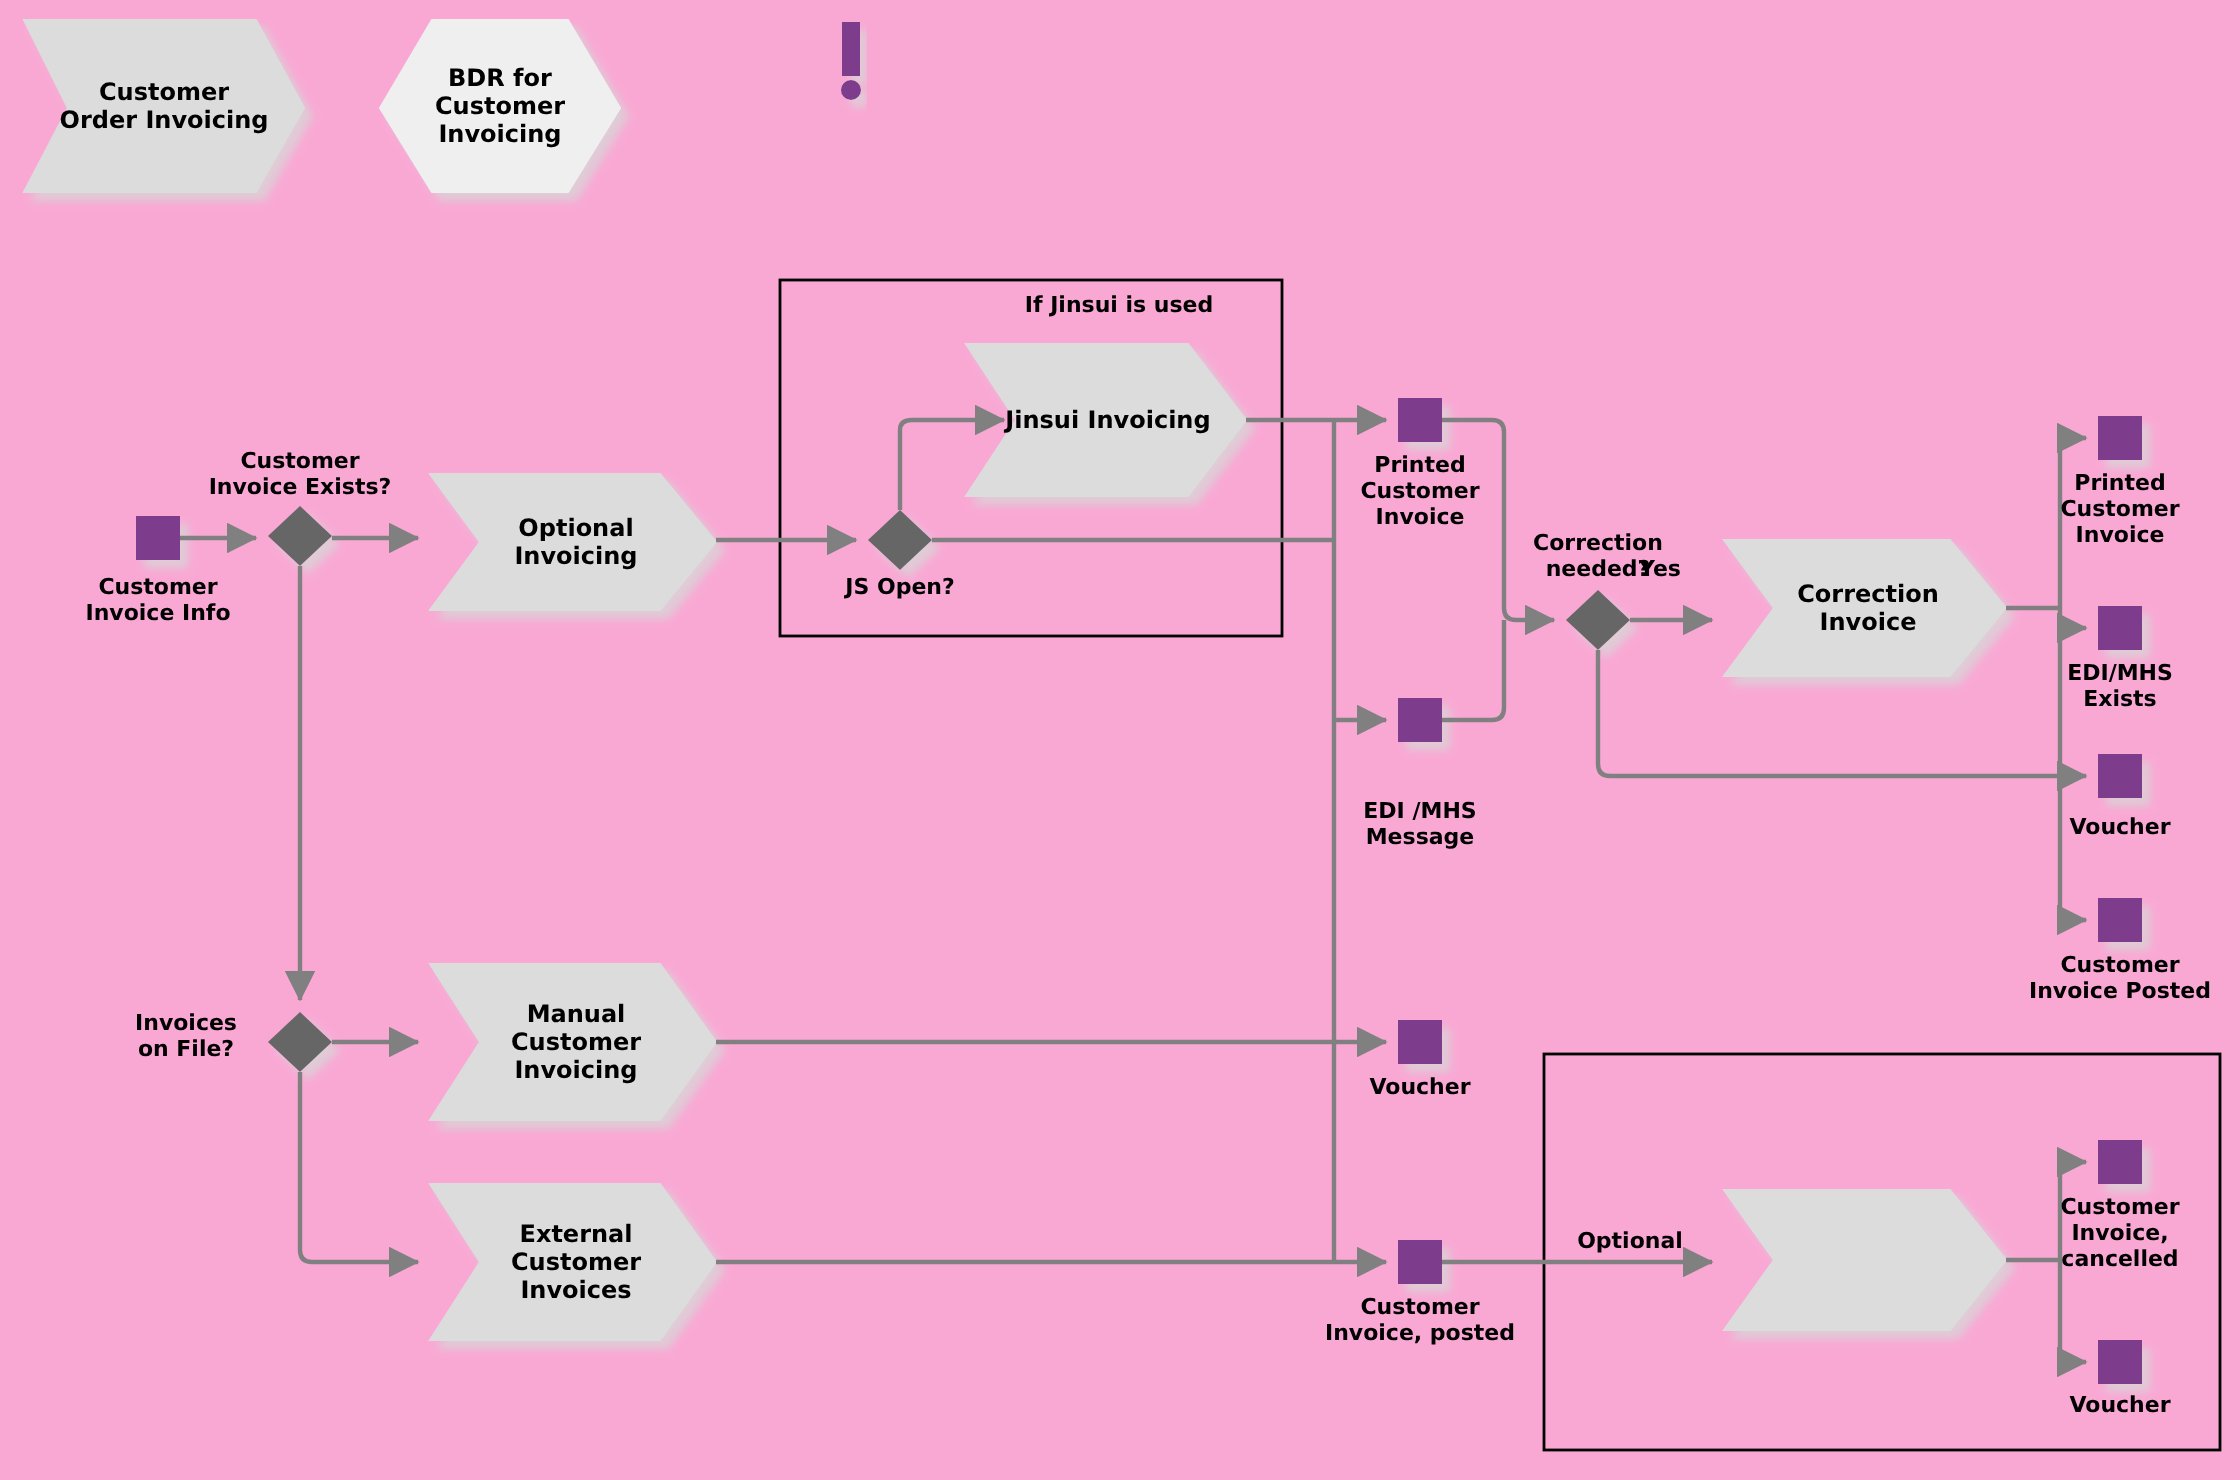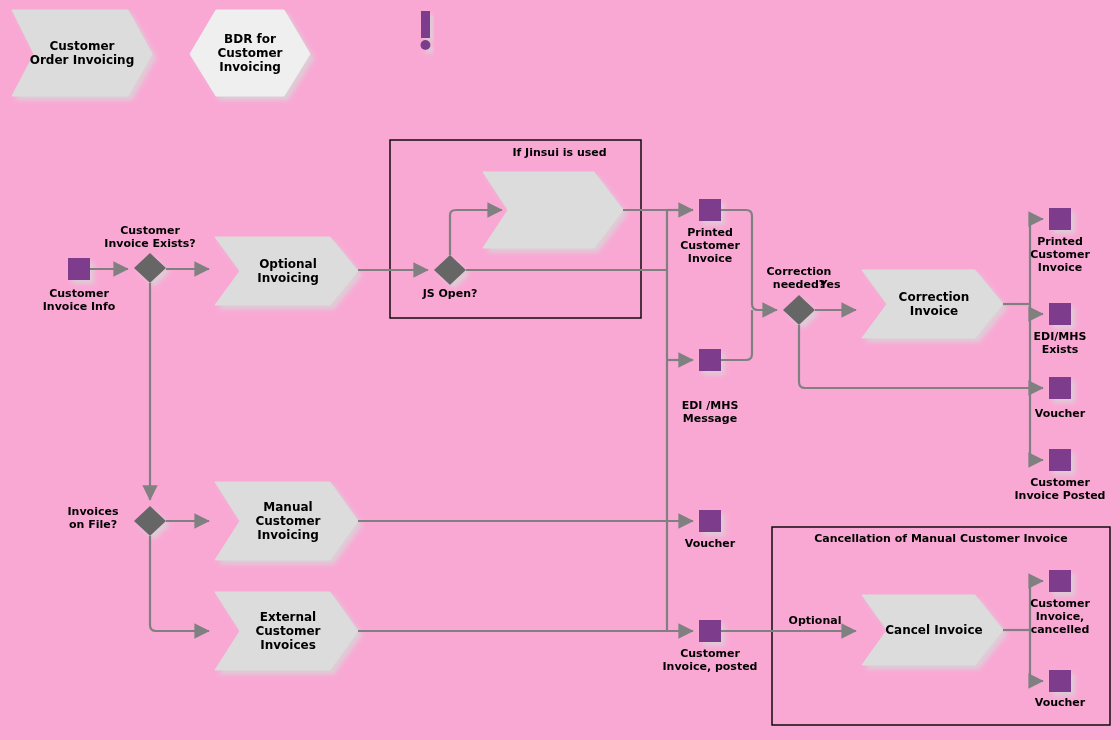--- a/index.html
+++ b/index.html
@@ -192,38 +192,37 @@
   <div class="shape-text" style="left:22px; top:22px; width:120px; height:62px;">Customer
 Order Invoicing</div>
 
   <div class="shape-text" style="left:200px; top:22px; width:100px; height:62px;">BDR for
 Customer
 Invoicing</div>
 
 
   <div class="group-title" style="left:390px; top:146px; width:251px;margin-left:44px;">If Jinsui is used</div>
 
-  <div class="group-title" style="left:772px; top:532px; width:338px;">Cancellation of Manual Customer Invoice</div>
 
   <div class="shape-text" style="left:232px; top:244px; width:112px; height:54px;">Optional
 Invoicing</div>
 
+  <div class="shape-text" style="left:498px; top:185px; width:112px; height:50px;">Jinsui Invoicing</div>
 
   <div class="shape-text" style="left:878px; top:277px; width:112px; height:54px;">Correction
 Invoice</div>
 
   <div class="shape-text" style="left:232px; top:489px; width:112px; height:64px;">Manual
 Customer
 Invoicing</div>
 
   <div class="shape-text" style="left:232px; top:599px; width:112px; height:64px;">External
 Customer
 Invoices</div>
 
-  <div class="shape-text" style="left:878px; top:603px; width:112px; height:54px;">Cancel Invoice</div>
 
   <div class="node-label" style="left:90px; top:224px; width:120px;">Customer
 Invoice Exists?</div>
 
   <div class="node-label" style="left:400px; top:287px; width:100px;text-align:center;">JS Open?</div>
 
   <div class="node-label" style="left:749px; top:265px; width:100px;">Correction
 needed?</div>
 
   <div class="node-label" style="left:56px; top:505px; width:74px;">Invoices

